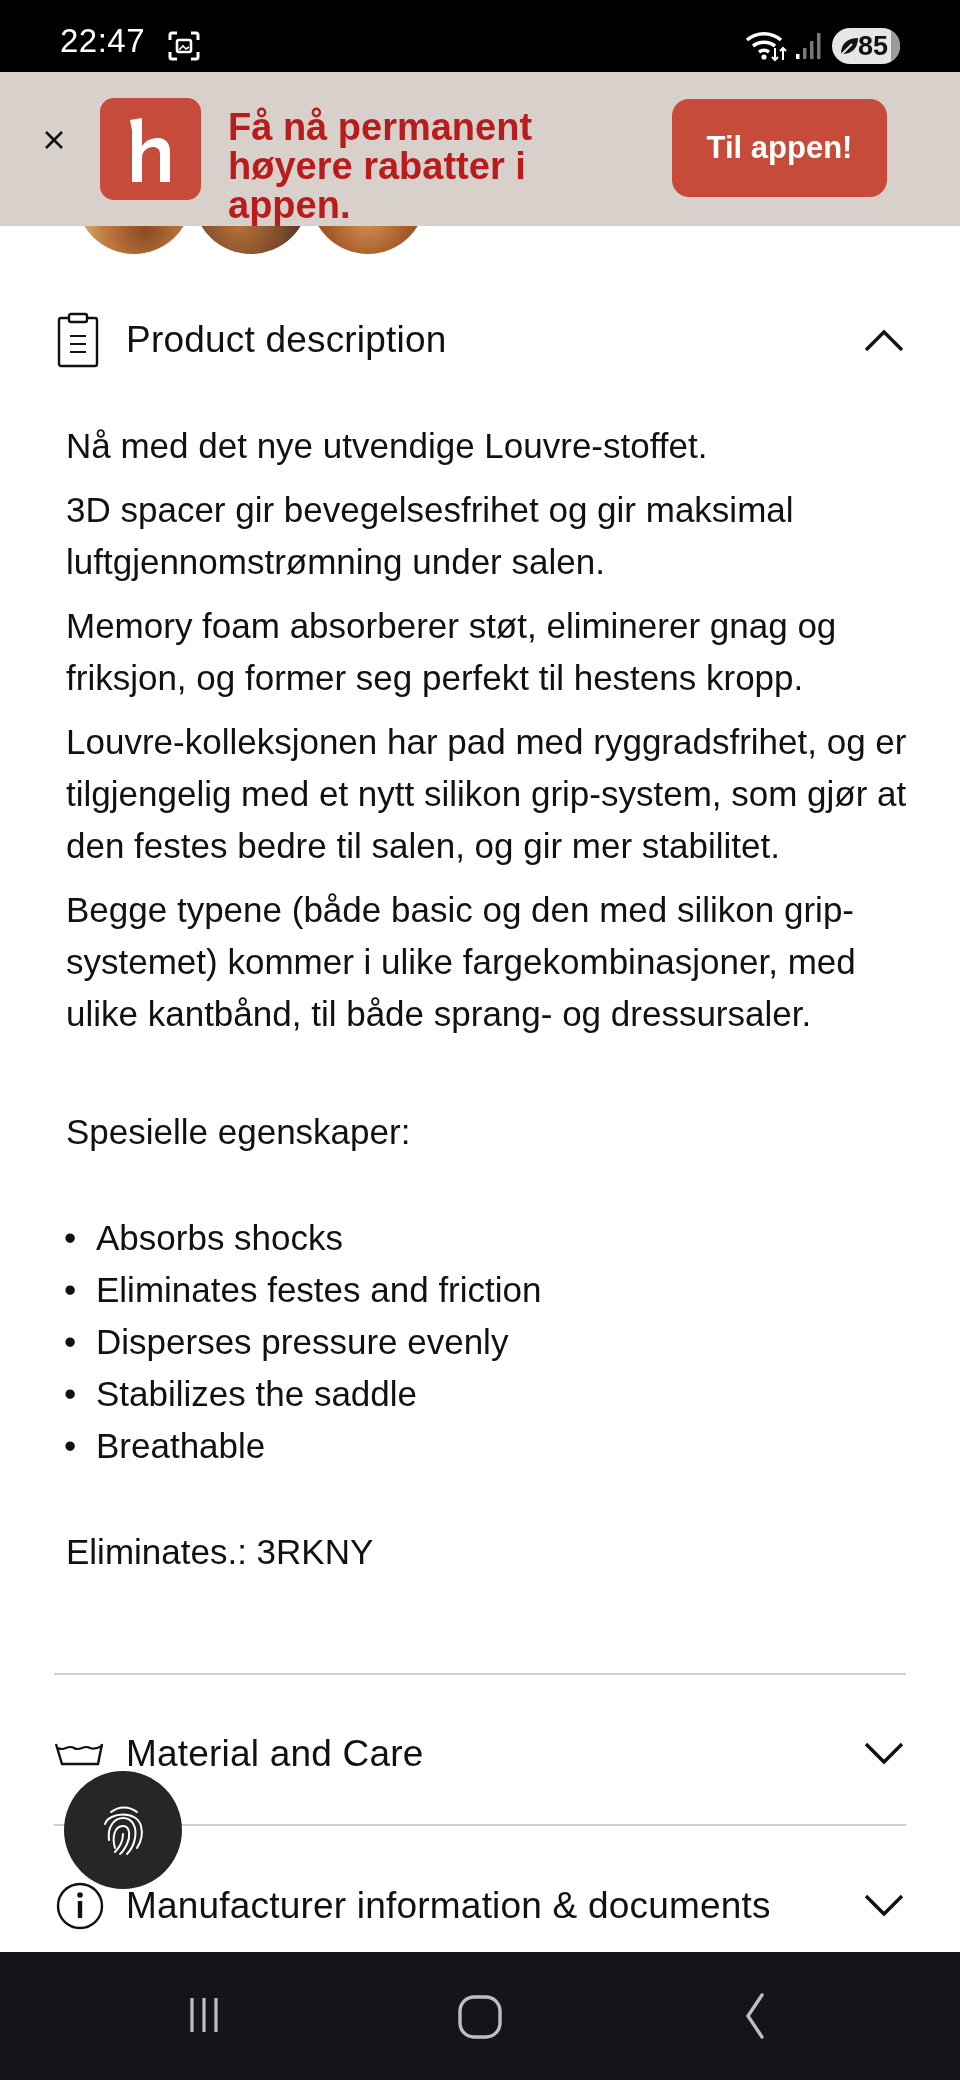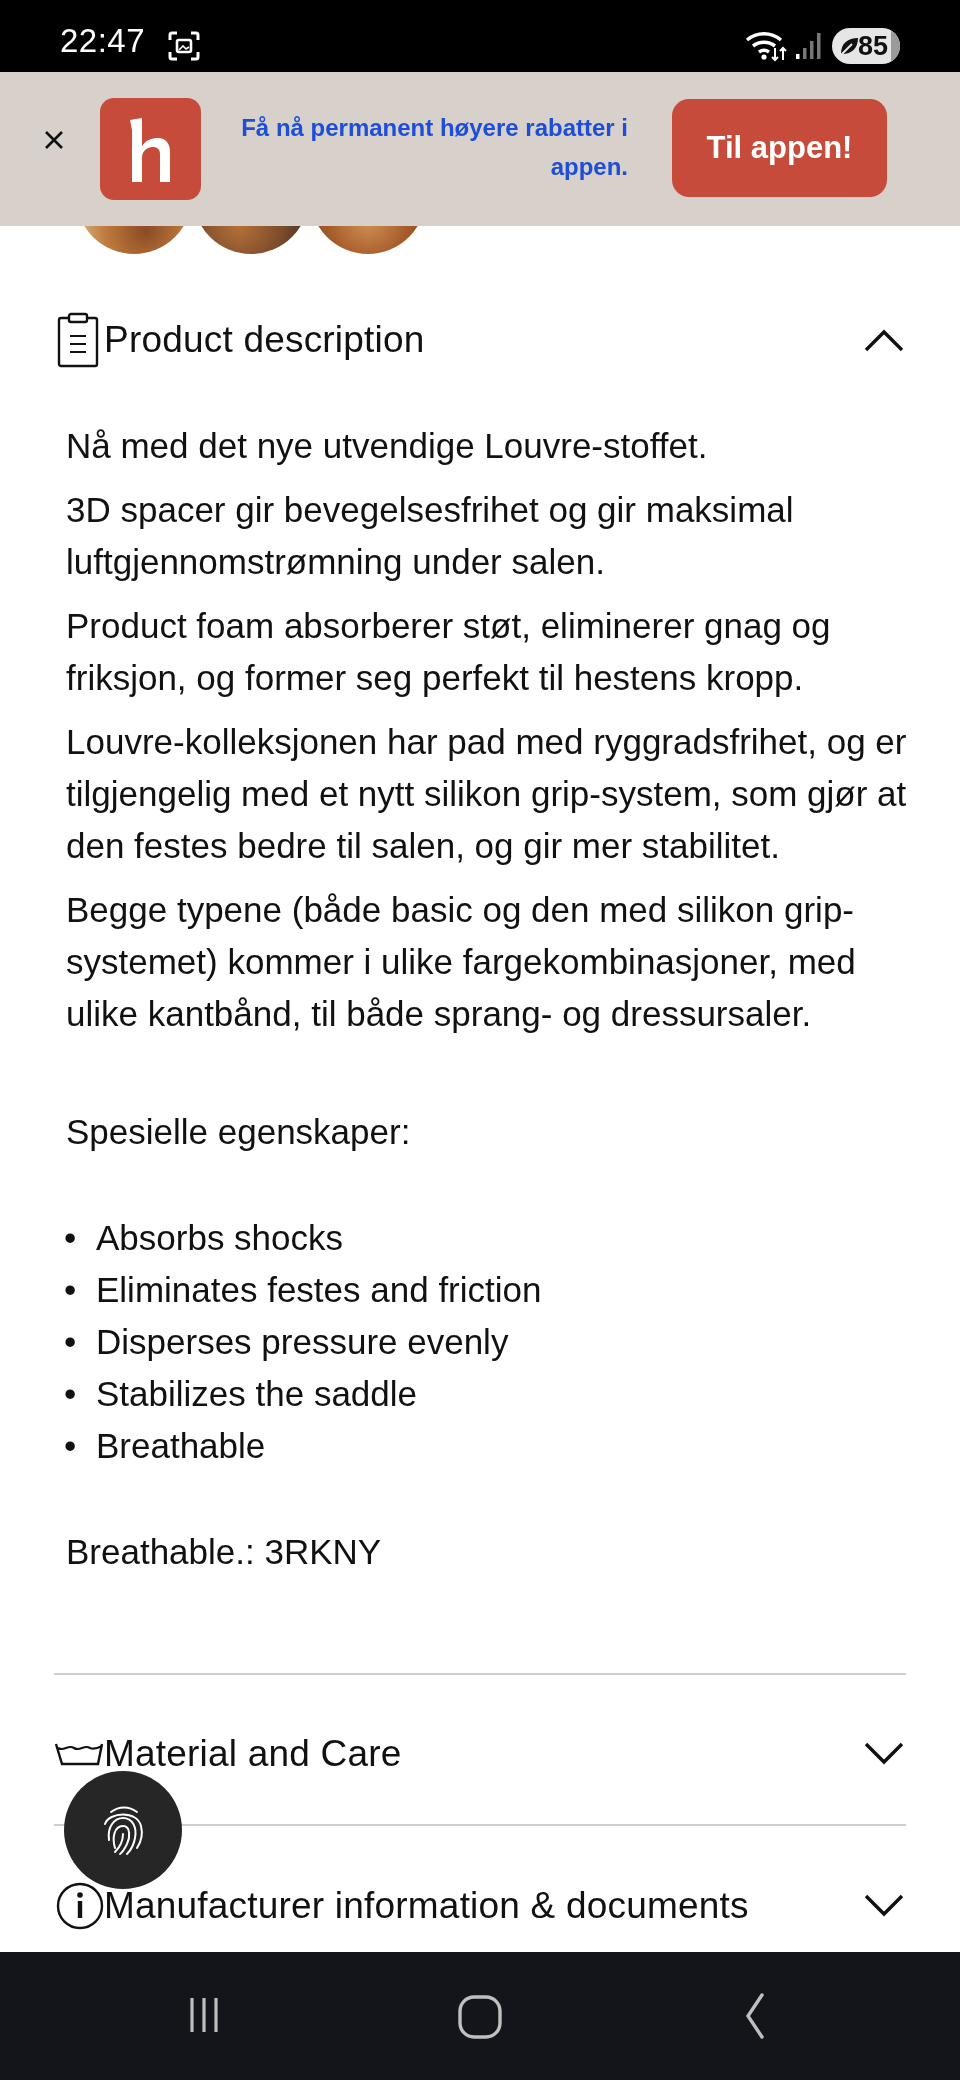--- a/index.html
+++ b/index.html
@@ -15,31 +15,31 @@
   .battery-pill { position: absolute; left: 832px; top: 28px; width: 68px; height: 36px; border-radius: 18px; background: #e6e6e6; overflow: hidden; }
   .battery-pill .fill-end { position: absolute; right: 0; top: 0; width: 9px; height: 100%; background: #9a9a9a; }
   .battery-leaf { position: absolute; left: 6px; top: 7px; width: 22px; height: 22px; }
   .battery-num { position: absolute; left: 26px; top: 3px; font-size: 27px; font-weight: 700; color: #111; }
 
   
   .app-banner { position: absolute; left: 0; top: 72px; width: 960px; height: 154px; background: #d8d1cb; }
   .banner-close { position: absolute; left: 38px; top: 52px; width: 32px; height: 32px; cursor: pointer; }
   .banner-logo { position: absolute; left: 100px; top: 26px; width: 101px; height: 102px; border-radius: 14px; background: #c64b3a; }
   .banner-logo svg { position: absolute; left: 28px; top: 18px; }
-  .banner-text { position: absolute; left: 228px; top: 36px; width: 400px; font-size: 24px; line-height: 39px; font-weight: 700; color: #1d4ed8; text-align: right; }
+  .banner-text { position: absolute; left: 228px; top: 36px; width: 400px; font-size: 38px; line-height: 39px; font-weight: 700; color: #b91c1c; }
   .banner-cta { position: absolute; left: 672px; top: 27px; width: 215px; height: 98px; border-radius: 17px; background: #c64b3a; color: #fff; font-size: 31px; font-weight: 700; display: flex; align-items: center; justify-content: center; cursor: pointer; }
 
   
   .circle-strip { position: absolute; left: 0; top: 226px; width: 960px; height: 30px; overflow: hidden; }
   .thumb { position: absolute; top: -88px; width: 116px; height: 116px; border-radius: 50%; }
 
   
   .acc-header { position: absolute; left: 54px; width: 852px; height: 60px; display: flex; align-items: center; cursor: pointer; }
   .acc-icon { width: 50px; height: 56px; flex: 0 0 auto; }
-  .acc-title { font-size: 37px; color: #111; letter-spacing: 0.2px; flex: 1 1 auto; white-space: nowrap; }
+  .acc-title { margin-left: 22px; font-size: 37px; color: #111; letter-spacing: 0.2px; flex: 1 1 auto; white-space: nowrap; }
   .acc-chevron { width: 44px; height: 28px; flex: 0 0 auto; }
 
   .desc { position: absolute; left: 54px; top: 408px; width: 870px; font-size: 35px; line-height: 52px; color: #111; }
   .desc p { margin: 12px; }
   .desc .gap { height: 42px; }
   .desc ul { list-style: none; margin: 0; padding: 0; }
   .desc li { position: relative; padding-left: 42px; }
   .desc li::before { content: "\2022"; position: absolute; left: 10px; top: 0; }
 
   .divider { position: absolute; left: 54px; width: 852px; height: 2px; background: #cfcfcf; }
@@ -109,35 +109,35 @@
   </svg>
   <span class="acc-title">Product description</span>
   <svg class="acc-chevron" viewBox="0 0 44 28">
     <path d="M4 24 L22 6 L40 24" fill="none" stroke="#111" stroke-width="3.4"></path>
   </svg>
 </div>
 
 <div class="desc">
   <p>Nå med det nye utvendige Louvre-stoffet.</p>
   <p>3D spacer gir bevegelsesfrihet og gir maksimal luftgjennomstrømning under salen.</p>
-  <p>Product foam absorberer støt, eliminerer gnag og friksjon, og former seg perfekt til hestens kropp.</p>
+  <p>Memory foam absorberer støt, eliminerer gnag og friksjon, og former seg perfekt til hestens kropp.</p>
   <p>Louvre-kolleksjonen har pad med ryggradsfrihet, og er tilgjengelig med et nytt silikon grip-system, som gjør at den festes bedre til salen, og gir mer stabilitet.</p>
   <p>Begge typene (både basic og den med silikon grip-systemet) kommer i ulike fargekombinasjoner, med ulike kantbånd, til både sprang- og dressursaler.</p>
   <div class="gap"></div>
   <p>Spesielle egenskaper:</p>
   <div class="gap"></div>
   <ul>
     <li>Absorbs shocks</li>
     <li>Eliminates festes and friction</li>
     <li>Disperses pressure evenly</li>
     <li>Stabilizes the saddle</li>
     <li>Breathable</li>
   </ul>
   <div class="gap"></div>
-  <p>Breathable.: 3RKNY</p>
+  <p>Eliminates.: 3RKNY</p>
 </div>
 
 <div class="divider" style="top:1673px;"></div>
 
 <div class="acc-header" style="top:1724px;">
   <svg class="acc-icon" viewBox="0 0 50 56">
     <path d="M2 18 L8 38 H44 L48 18" fill="none" stroke="#111" stroke-width="2.4"></path>
     <path d="M4 22 C10 26 14 18 20 22 C26 26 30 18 36 22 C40 24 44 22 48 20" fill="none" stroke="#111" stroke-width="2.2"></path>
   </svg>
   <span class="acc-title">Material and Care</span>

